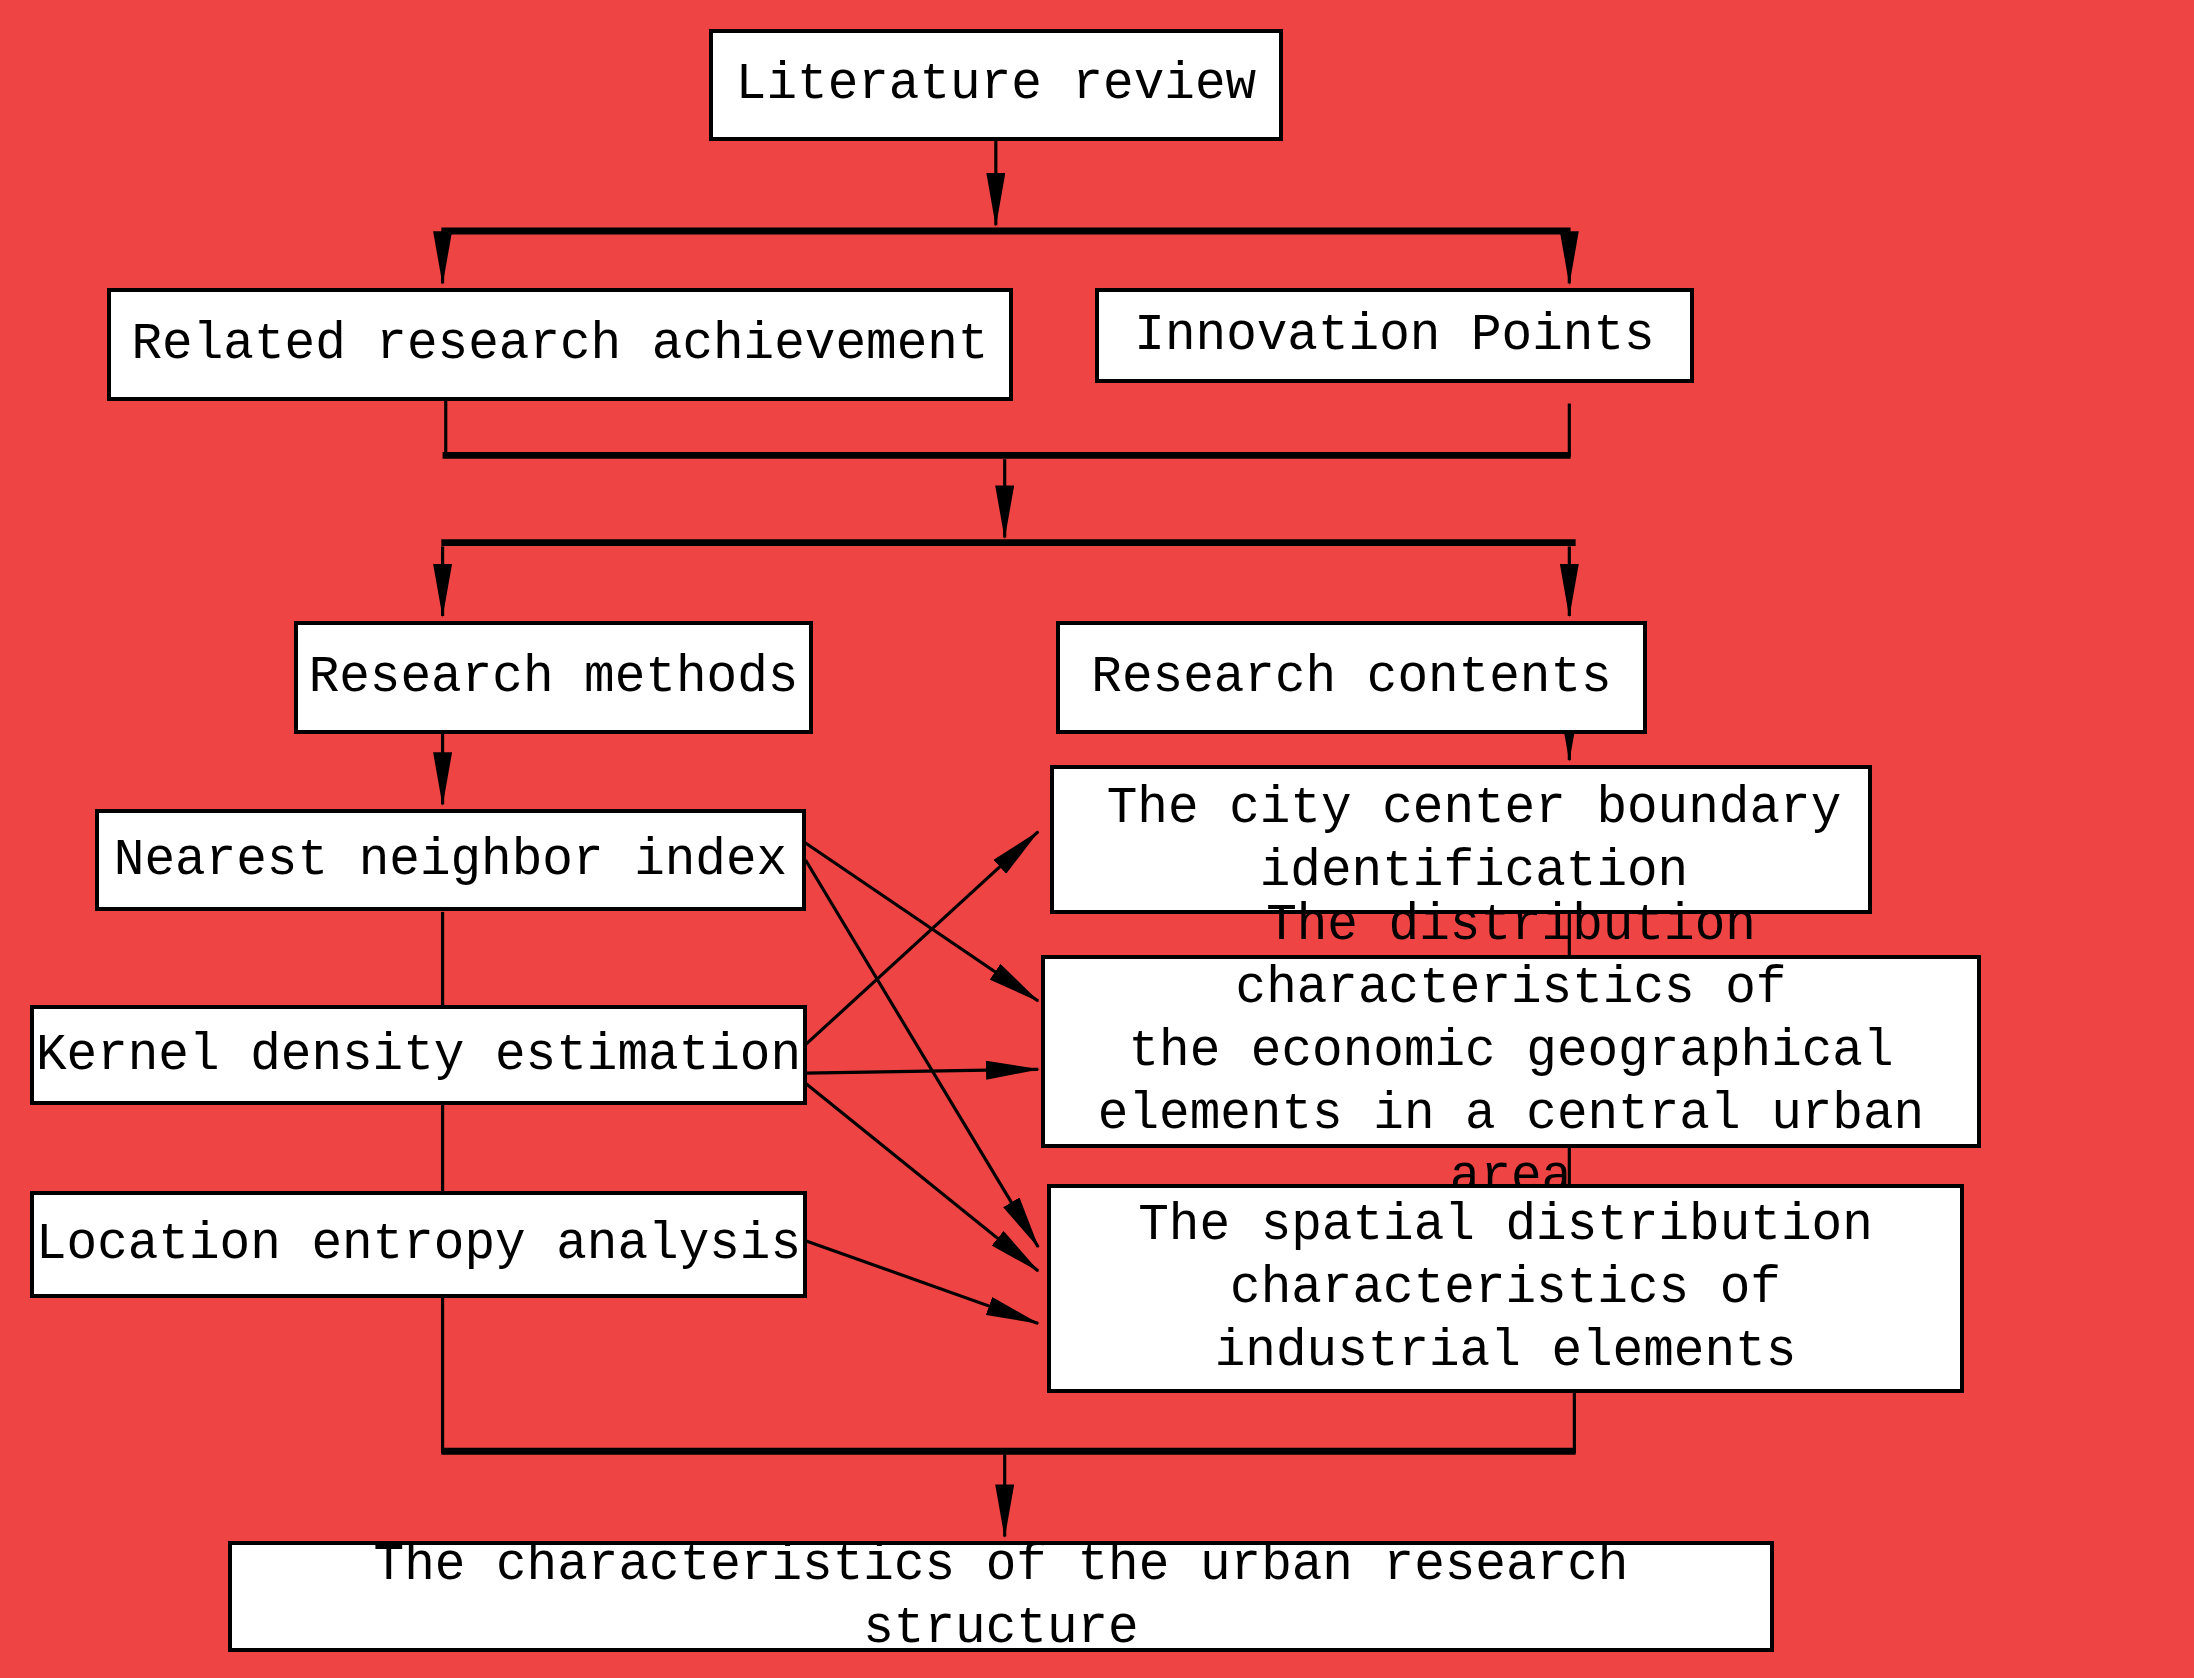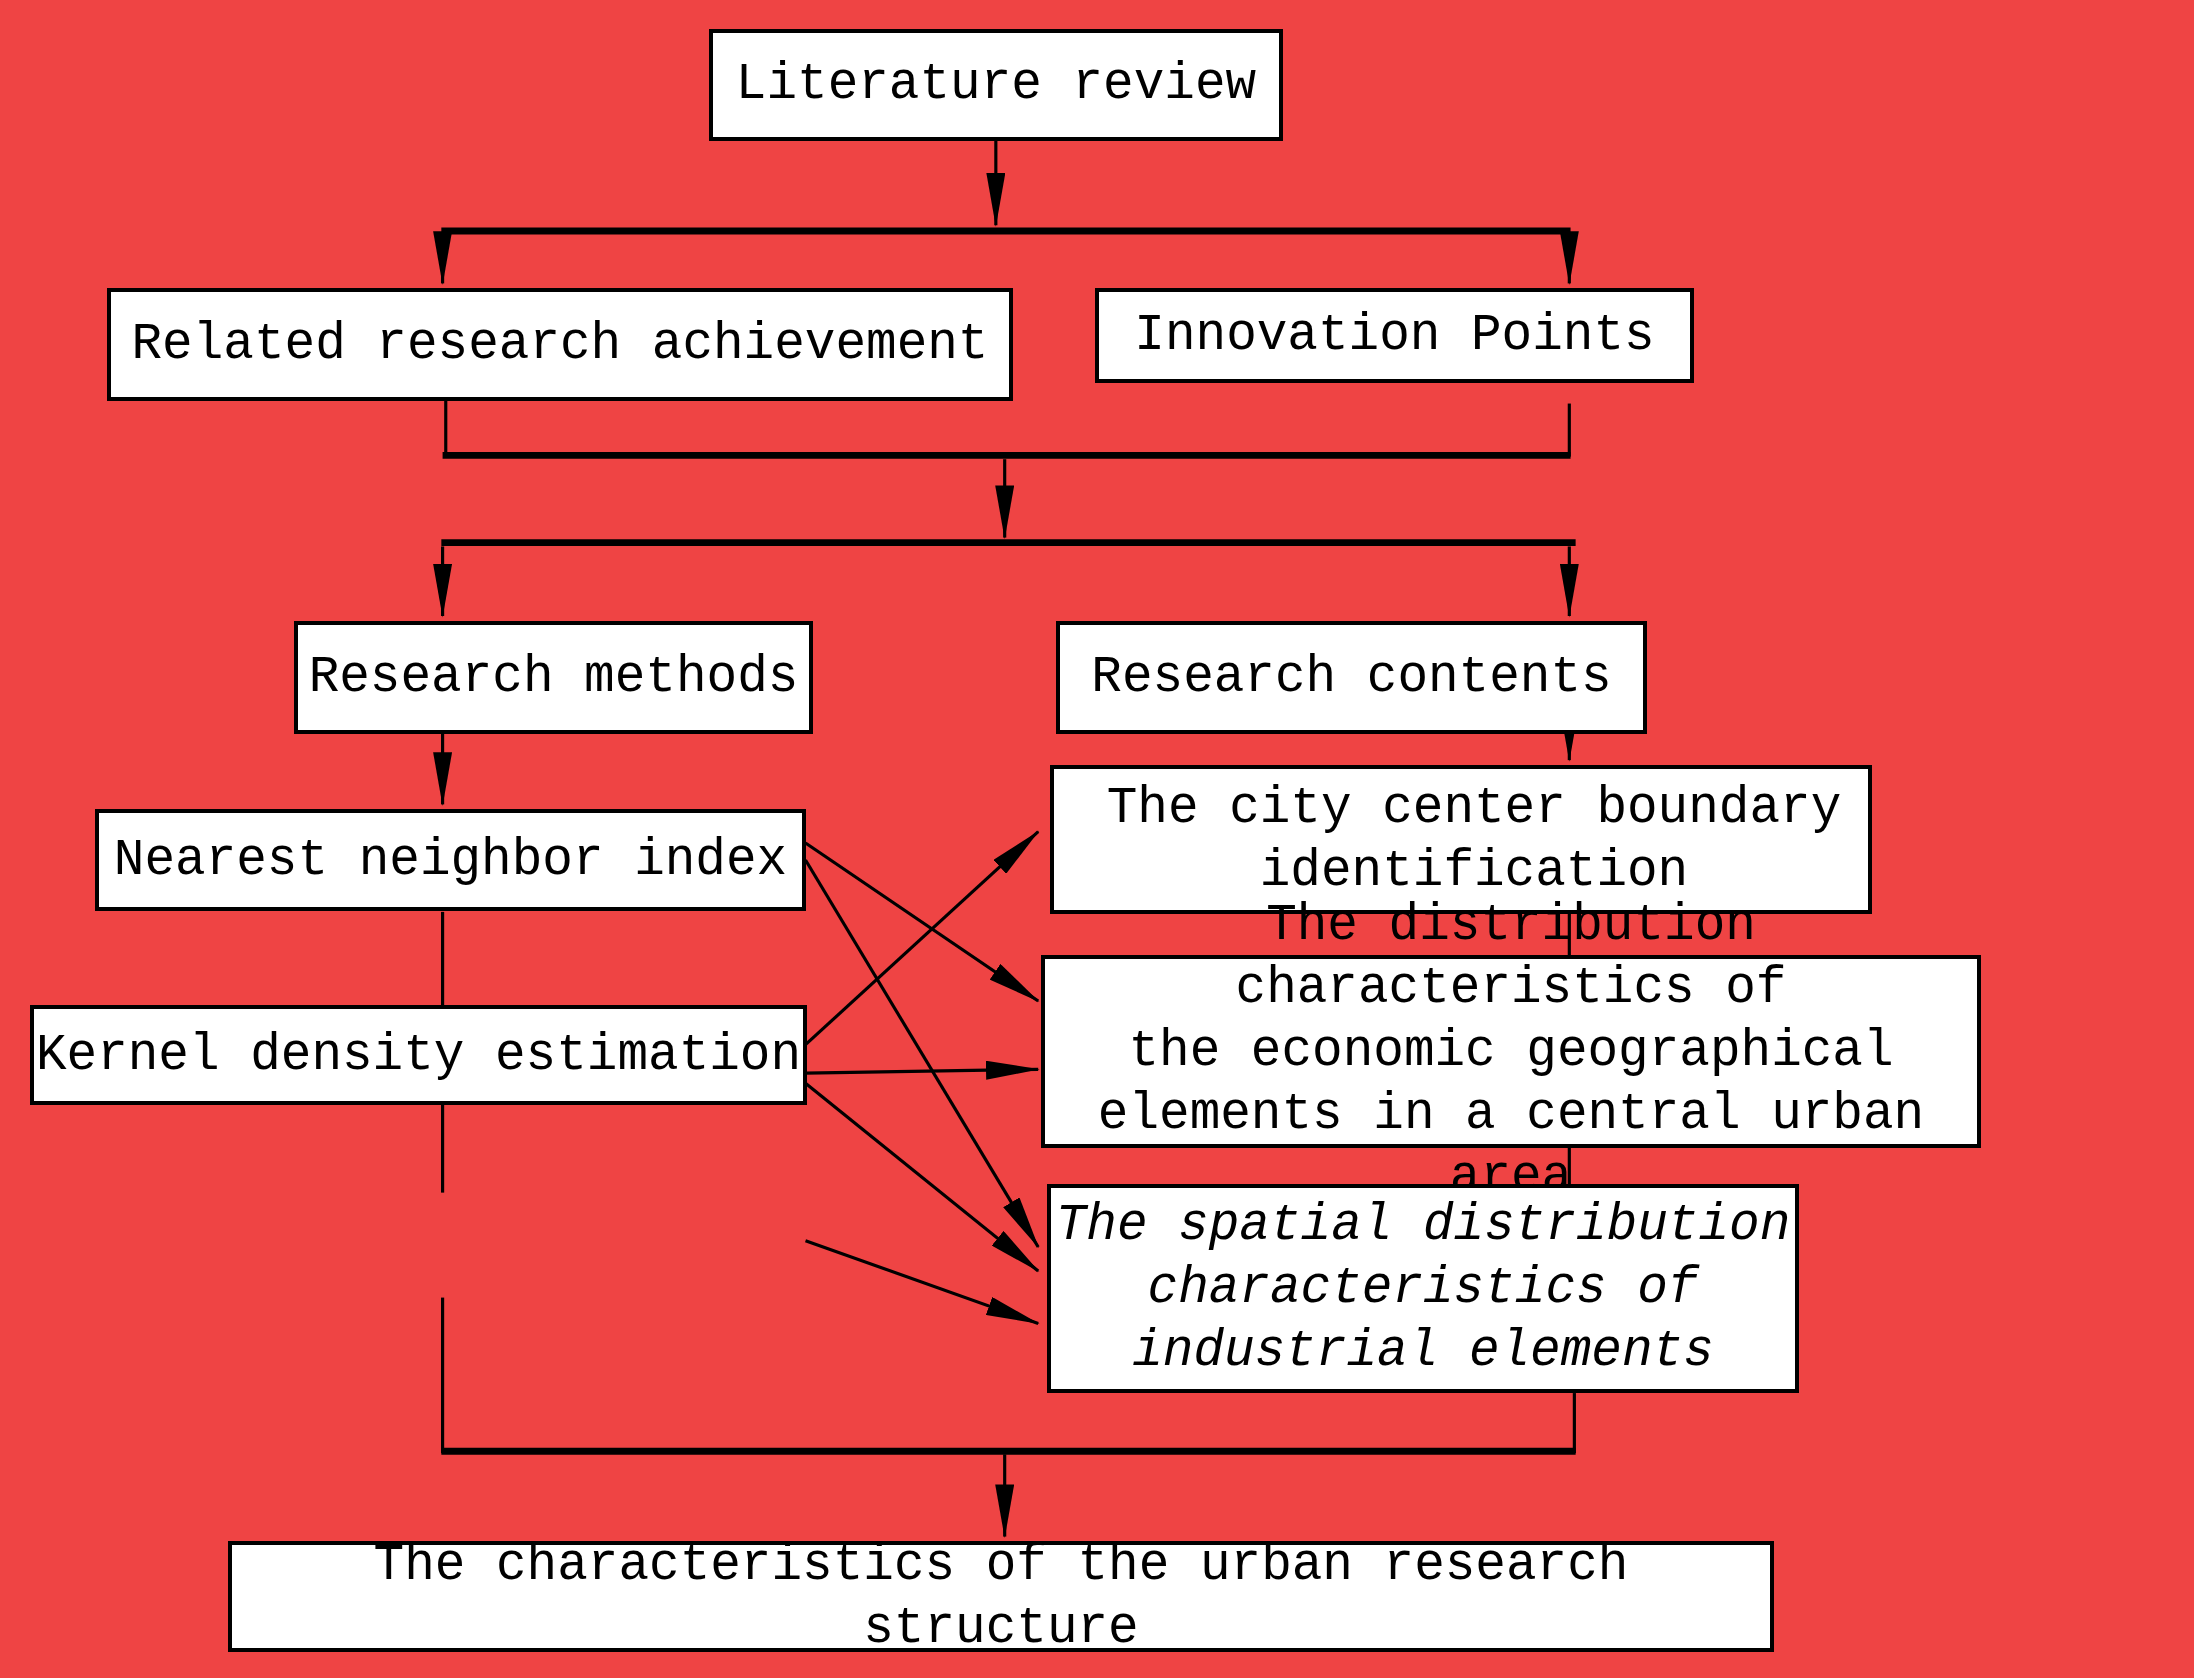--- a/index.html
+++ b/index.html
@@ -100,28 +100,29 @@
   <div class="node" style="left:1095px; top:288px; width:599px; height:95px;">Innovation Points</div>
 
   <div class="node" style="left:294px; top:621px; width:519px; height:113px;">Research methods</div>
 
   <div class="node" style="left:1056px; top:621px; width:591px; height:113px;">Research contents</div>
 
   <div class="node" style="left:30px; top:1005px; width:777px; height:100px;">Kernel density estimation</div>
 
   <div class="node" style="left:95px; top:809px; width:711px; height:102px;">Nearest neighbor index</div>
 
+  <div class="node" style="left:30px; top:1191px; width:777px; height:107px;">Location entropy analysis</div>
 
   <div class="node" style="left:1050px; top:765px; width:822px; height:149px;padding-left:26px;">The city center boundary
 identification</div>
 
   <div class="node" style="left:1041px; top:955px; width:940px; height:193px;">The distribution characteristics of
 the economic geographical
 elements in a central urban area</div>
 
-  <div class="node" style="left:1047px; top:1184px; width:752px; height:209px;font-style:italic;">The spatial distribution
+  <div class="node" style="left:1047px; top:1184px; width:917px; height:209px;">The spatial distribution
 characteristics of
 industrial elements</div>
 
   <div class="node" style="left:228px; top:1541px; width:1546px; height:111px;">The characteristics of the urban research structure</div>
 
 </div>
 
 
 </body></html>

